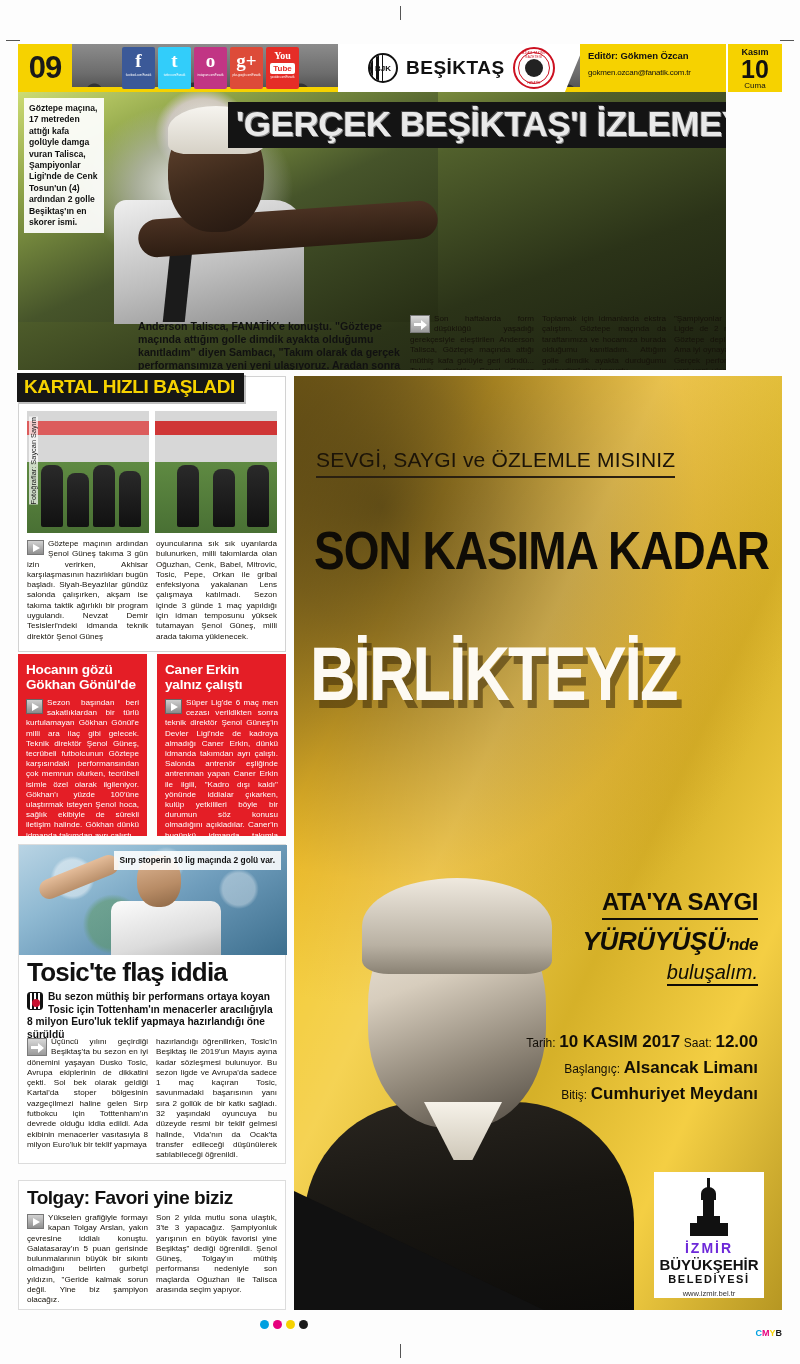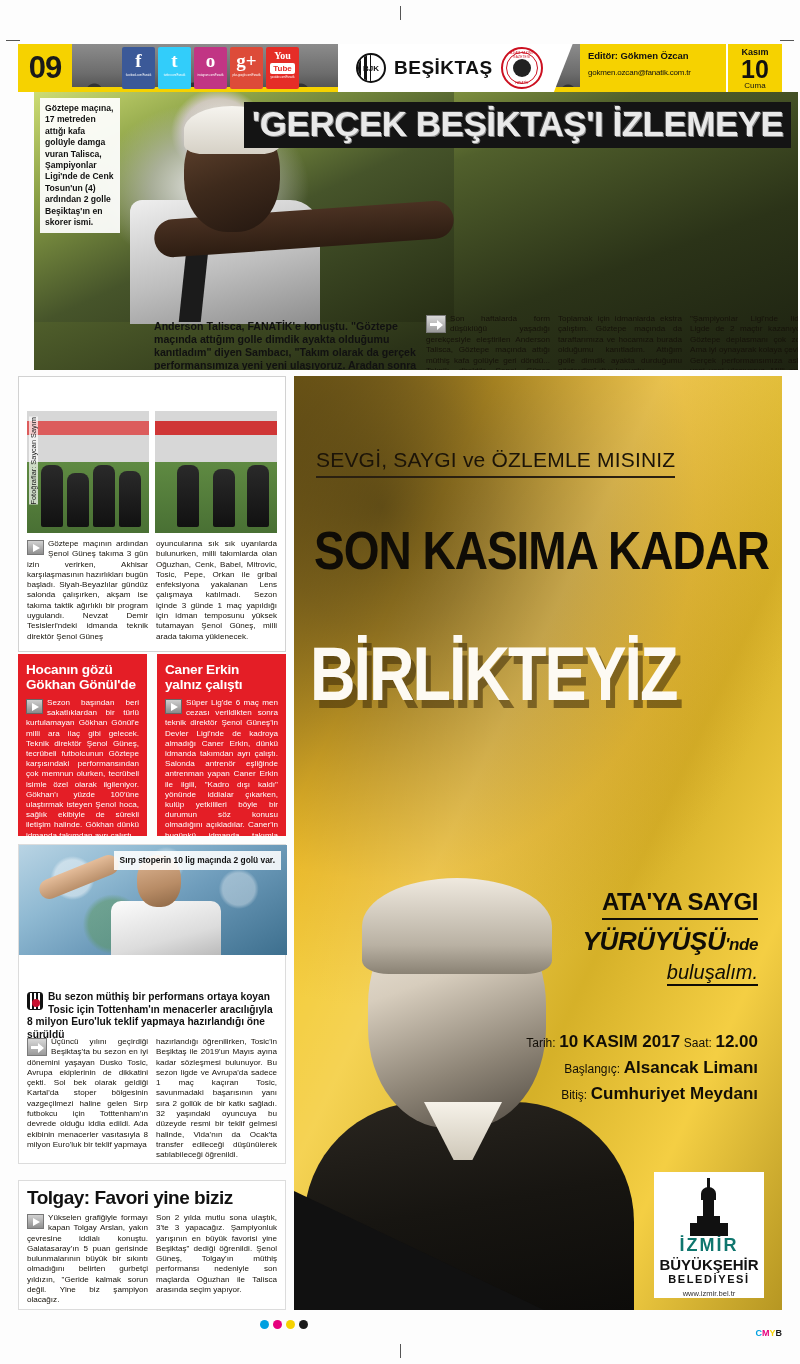--- a/index.html
+++ b/index.html
@@ -86,21 +86,21 @@
   .soc-gp { background: #dd4b39; }
   .soc-yt { background: #e52d27; }
   .yt-box {
     background:#fff; color:#e52d27; font-size:8px; font-weight:bold;
     padding:1px 3px; border-radius:2px; line-height:9px; margin-top:2px;
   }
 
   .mh-team {
     position: absolute; left: 320px; top: 0;
     height: 48px; display: flex; align-items: center; gap: 8px;
-    background: #fff; padding: 0 10px 0 18px;
+    background: #fff; padding: 0 10px 0 30px;
     z-index: 4;
     clip-path: polygon(0 0, 100% 0, 92% 100%, 0 100%);
     padding-right: 30px;
   }
   .bjk-crest {
     width: 30px; height: 30px; border-radius: 50%;
     background: #fff; border: 2px solid #111;
     position: relative; overflow: hidden;
   }
   .bjk-crest::before {
@@ -149,24 +149,23 @@
     display: flex; flex-direction: column; align-items: center;
     border-left: 2px solid #fff;
   }
   .date-month { font-size: 9px; font-weight: bold; color:#111; margin-top: 3px;}
   .date-day { font-size: 25px; font-weight: bold; color:#111; line-height:24px; }
   .date-dow { font-size: 8px; color:#111; }
 
   
   .hero {
     position: absolute; left: 18px; top: 92px;
-    width: 764px; height: 278px;
+    width: 708px; height: 278px;
     overflow: hidden;
     background: linear-gradient(160deg,#d8e87e 0%, #9fb24d 18%, #51602c 40%, #2b3318 70%, #1d2211 100%);
-    margin-left: 16px;
   }
   .hero-photo {
     position: absolute; left: 0; top: 0; width: 420px; height: 230px;
     background:
       radial-gradient(ellipse 150px 120px at 170px 95px, rgba(235,235,235,.95) 0%, rgba(190,190,190,.7) 35%, transparent 70%),
       radial-gradient(ellipse 60px 55px at 185px 40px, #f2f0ec 0%, #cfc8bd 60%, transparent 80%),
       linear-gradient(155deg,#cddc73 0%, #8aa046 25%, #46542a 55%, #262d14 100%);
   }
   .hero-photo .face {
     position:absolute; left:150px; top:22px; width:96px; height:118px;
@@ -504,21 +503,21 @@
   }
   .clock-tower .shaft {
     position:absolute; left:15px; top:20px; width:11px; height:20px; background:#111;
   }
   .clock-tower .mid {
     position:absolute; left:9px; top:38px; width:23px; height:8px; background:#111;
   }
   .clock-tower .base {
     position:absolute; left:2px; top:45px; width:38px; height:13px; background:#111;
   }
-  .izmir-logo .l-izmir { font-size:18px; font-weight:bold; color:#0f766e; letter-spacing:2px; margin-top:20px;}
+  .izmir-logo .l-izmir { font-size:14px; font-weight:bold; color:#6d28d9; letter-spacing:2px; margin-top:20px;}
   .izmir-logo .l-buy { font-size:15px; font-weight:bold; color:#111; letter-spacing:0px;}
   .izmir-logo .l-bel { font-size:11px; font-weight:bold; color:#111; letter-spacing:1.6px;}
   .izmir-logo .l-url { font-size:7.6px; color:#333; margin-top:4px;}
 
   .ad-blackwedge {
     position:absolute; left:0; bottom:0; width: 250px; height: 170px;
     background: #111;
     clip-path: polygon(0 100%, 0 30%, 100% 100%);
   }
 
@@ -626,20 +625,21 @@
 
       </div>
       <div class="hero-col">
         <p>"Şampiyonlar Ligi'nde lideriz. Ligde de 2 maçtır kazanıyoruz. Göztepe deplasmanı çok zordu. Ama iyi oynayarak kolaya çevirdik. Gerçek performansımıza aslında yeni yeni ulaşıyoruz. Milli aradan sonra esas gücümüzü göstereceğiz. Beşiktaşlılar hazır olsun" dedi. Genç futbolcu, ilk yarının sonuna kadar tüm karşılaşmaları kazanabilecek kalitede olduklarını da sözlerine ekledi.</p>
 
       </div>
     </div>
   </div>
 
   <div class="kartal">
+    <div class="kartal-banner">KARTAL HIZLI BAŞLADI</div>
     <div class="kartal-photos">
       <div class="kp">
         <div class="banner-ad"></div>
         <div class="person" style="left:14px;"></div>
         <div class="person" style="left:40px;height:54px;"></div>
         <div class="person" style="left:66px;"></div>
         <div class="person" style="left:92px;height:56px;"></div>
       </div>
       <div class="kp">
         <div class="banner-ad" style="background:#c00;"></div>
@@ -669,20 +669,21 @@
   </div>
 
   <div class="tosic">
     <div class="tosic-photo">
       <div class="crowdblur"></div>
       <div class="arm-l"></div>
       <div class="player-body"></div>
       <div class="player-head"></div>
       <div class="tosic-badge">Sırp stoperin 10 lig maçında 2 golü var.</div>
     </div>
+    <h2>Tosic'te flaş iddia</h2>
     <div class="tosic-deck">
       <span class="mini-crest"></span><span>Bu sezon müthiş bir performans ortaya koyan Tosic için Tottenham'ın menacerler aracılığıyla 8 milyon Euro'luk teklif yapmaya hazırlandığı öne sürüldü</span>
     </div>
     <div class="tosic-cols">
       <div class="col">
         <span class="arrow-badge"></span><span>Üçüncü yılını geçirdiği Beşiktaş'ta bu sezon en iyi dönemini yaşayan Dusko Tosic, Avrupa ekiplerinin de dikkatini çekti. Sol bek olarak geldiği Kartal'da stoper bölgesinin vazgeçilmezi haline gelen Sırp futbokcu için Totttenham'ın devrede olduğu iddia edildi. Ada ekibinin menacerler vasıtasıyla 8 milyon Euro'luk bir teklif yapmaya</span>
       </div>
       <div class="col">
         <span>hazırlandığı öğrenilirken, Tosic'in Beşiktaş ile 2019'un Mayıs ayına kadar sözleşmesi bulunuyor. Bu sezon ligde ve Avrupa'da sadece 1 maç kaçıran Tosic, savunmadaki başarısının yanı sıra 2 gollük de bir katkı sağladı. 32 yaşındaki oyuncuya bu düzeyde resmi bir teklif gelmesi halinde, Vida'nın da Ocak'ta transfer edileceği düşünülerek satılabileceği öğrenildi.</span>
       </div>

